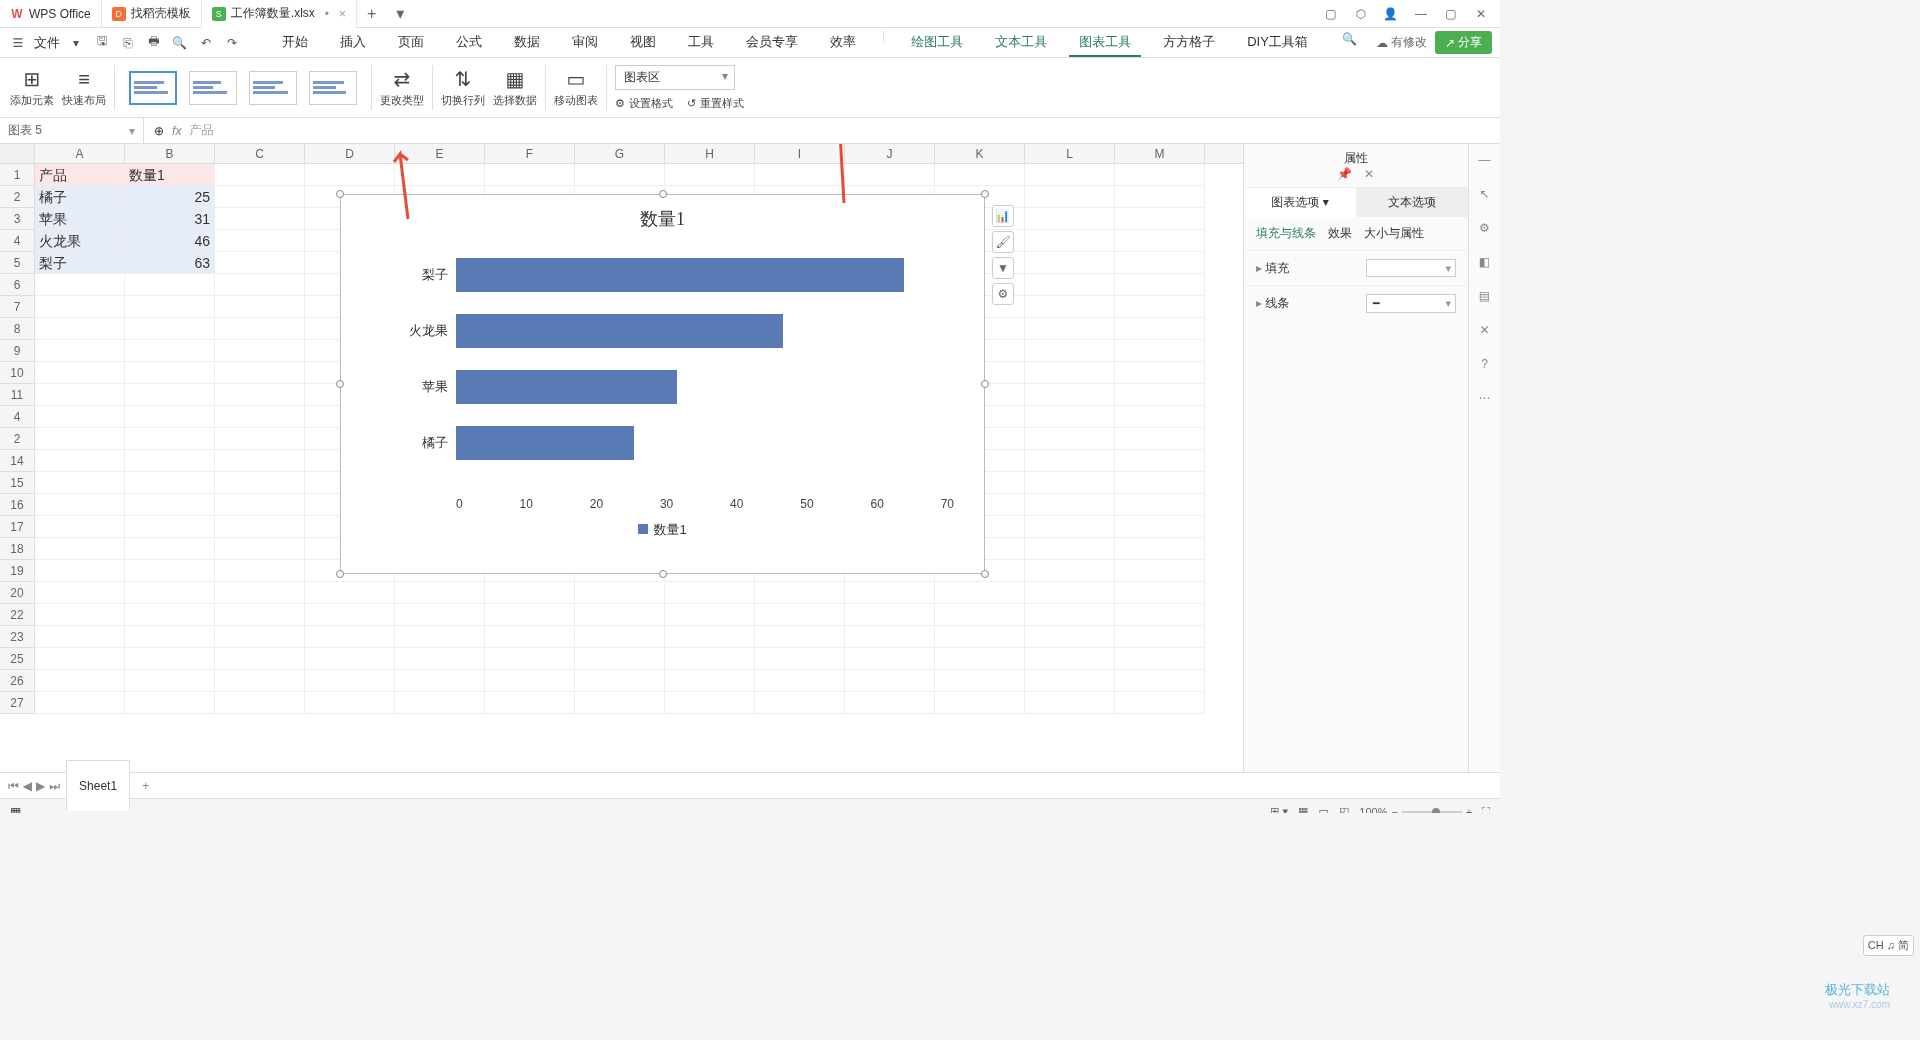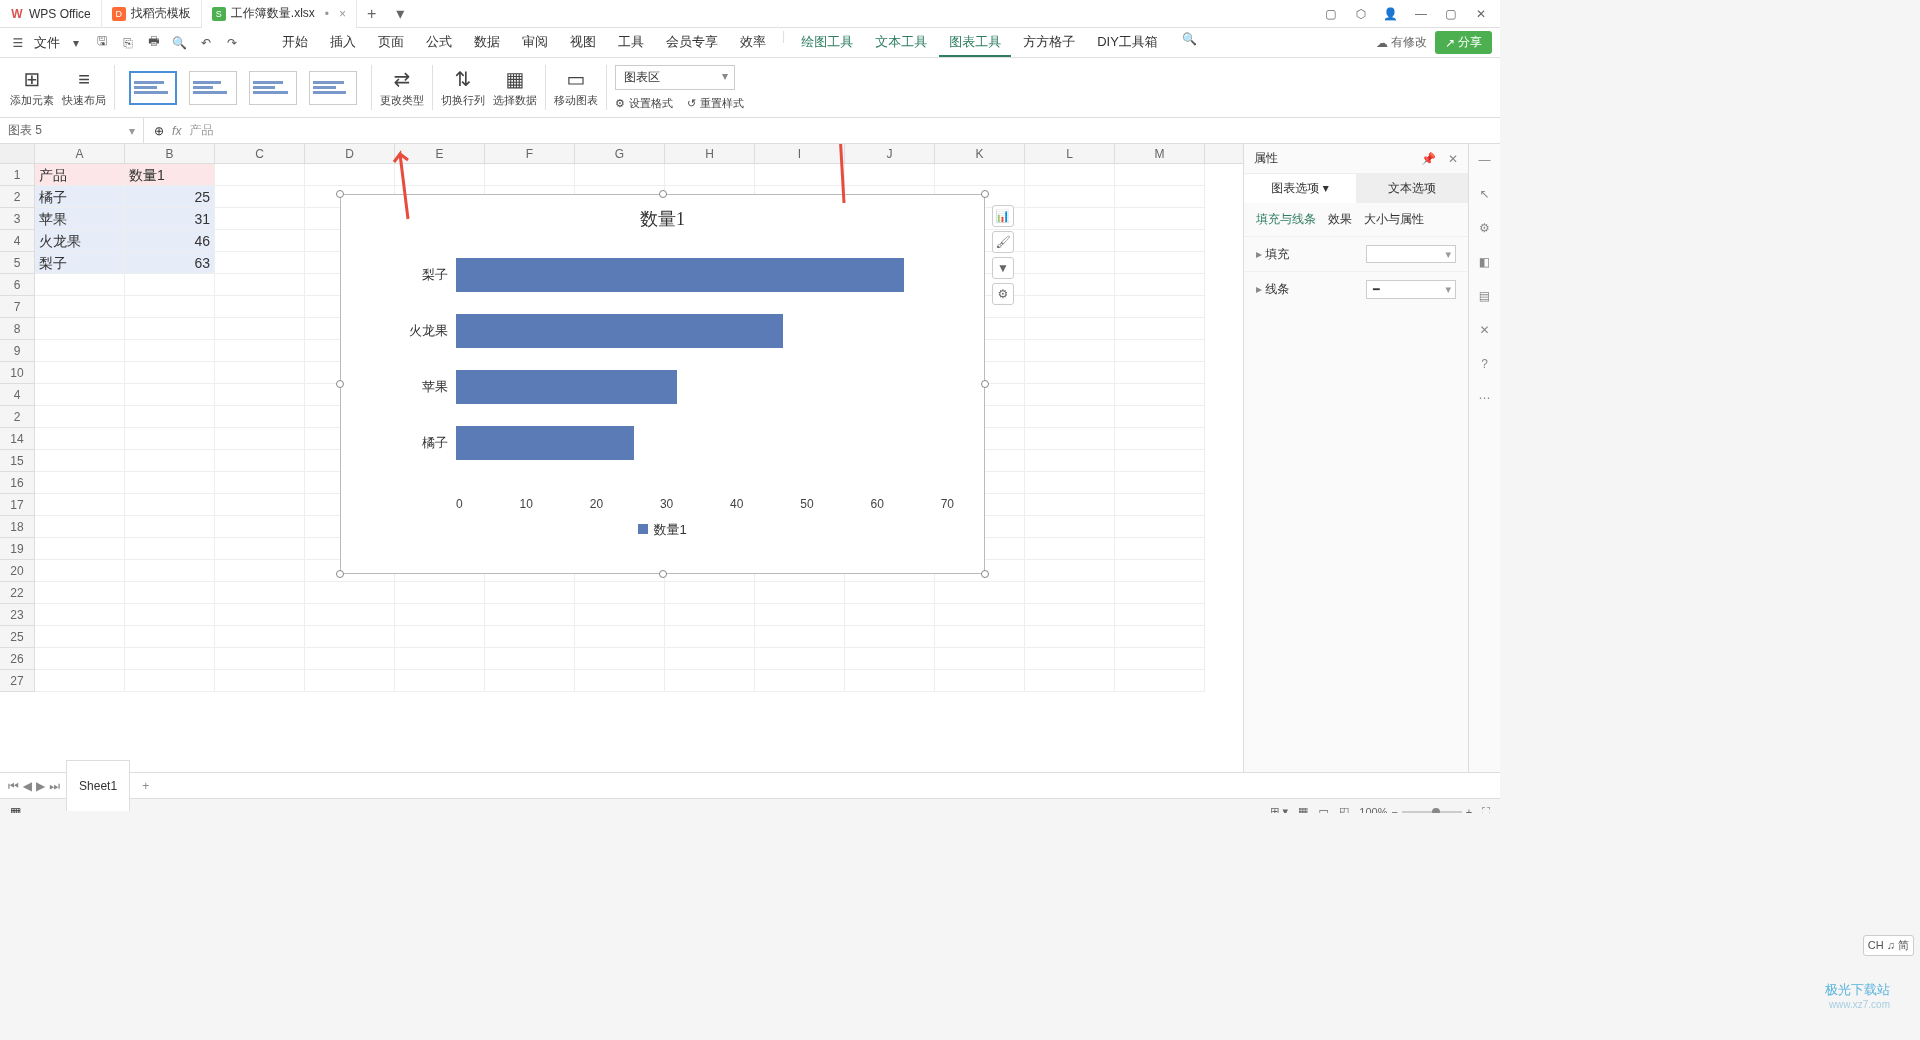--- a/index.html
+++ b/index.html
@@ -16,21 +16,21 @@
 .tab-close { color: #999; margin-left: 5px; }
 .tab-add { padding: 0 10px; color: #666; font-size: 16px; }
 .titlebar-right { margin-left: auto; display: flex; align-items: center; gap: 12px; padding-right: 10px; }
 .win-btn { width: 18px; height: 18px; display: flex; align-items: center; justify-content: center; color: #666; }
 
 
 .menubar { height: 30px; background: #fff; display: flex; align-items: center; padding: 0 8px; border-bottom: 1px solid #e0e0e0; }
 .menu-left { display: flex; align-items: center; gap: 6px; }
 .menu-file { display: flex; align-items: center; gap: 3px; font-size: 13px; }
 .qat-btn { width: 20px; height: 20px; display: flex; align-items: center; justify-content: center; color: #555; }
-.ribbon-tabs { display: flex; margin-left: 30px; gap: 2px; }
+.ribbon-tabs { display: flex; margin-left: 30px; gap: 12px; }
 .ribbon-tab { padding: 4px 10px; font-size: 13px; color: #333; cursor: pointer; }
 .ribbon-tab.tool { color: #2e7d5f; }
 .ribbon-tab.active { color: #2e7d5f; border-bottom: 2px solid #2e7d5f; font-weight: 500; }
 .menubar-right { margin-left: auto; display: flex; align-items: center; gap: 8px; }
 .modify-btn { display: flex; align-items: center; gap: 3px; color: #666; }
 .share-btn { background: #4caf50; color: #fff; padding: 3px 10px; border-radius: 3px; display: flex; align-items: center; gap: 3px; }
 
 
 .ribbon { height: 60px; background: #fff; display: flex; align-items: center; padding: 0 10px; border-bottom: 1px solid #ddd; gap: 8px; }
 .ribbon-group { display: flex; flex-direction: column; align-items: center; gap: 2px; padding: 0 6px; }
@@ -82,21 +82,21 @@
 .bar-track { flex: 1; position: relative; height: 34px; }
 .bar-fill { height: 100%; background: #5a7bb5; }
 .x-axis { display: flex; padding-left: 115px; padding-right: 30px; justify-content: space-between; font-size: 12px; color: #444; }
 .legend { text-align: center; padding: 10px 0; font-size: 13px; }
 .legend-sq { display: inline-block; width: 10px; height: 10px; background: #5a7bb5; margin-right: 5px; }
 .chart-side-btns { position: absolute; right: -30px; top: 10px; display: flex; flex-direction: column; gap: 4px; }
 .chart-side-btn { width: 22px; height: 22px; border: 1px solid #ccc; background: #fff; border-radius: 3px; display: flex; align-items: center; justify-content: center; font-size: 12px; color: #666; }
 
 
 .right-panel { width: 225px; border-left: 1px solid #ddd; background: #fafafa; display: flex; flex-direction: column; }
-.panel-header { display: flex; align-items: center; justify-content: space-between; padding: 6px 10px; border-bottom: 1px solid #eee; }
+.panel-header { display: flex; align-items: center; justify-content: space-between; padding: 6px 10px; border-bottom: 1px solid #eee; flex-direction: column; }
 .panel-close { color: #888; }
 .panel-tabs { display: flex; }
 .panel-tab { flex: 1; text-align: center; padding: 6px; background: #eee; font-size: 12px; cursor: pointer; }
 .panel-tab.active { background: #fff; }
 .panel-sub { display: flex; gap: 12px; padding: 8px 12px; font-size: 12px; }
 .panel-sub span.active { color: #2e7d5f; }
 .panel-row { display: flex; align-items: center; justify-content: space-between; padding: 8px 12px; border-top: 1px solid #f0f0f0; font-size: 12px; }
 .panel-row .pr-label::before { content: "▸ "; color: #888; }
 .panel-select { width: 90px; border: 1px solid #ccc; padding: 2px 18px 2px 6px; font-size: 11px; position: relative; background: #fff; }
 .panel-select::after { content: "▾"; position: absolute; right: 4px; color: #999; }
@@ -428,20 +428,36 @@
           <div class="cell"></div>
           <div class="cell"></div>
           <div class="cell"></div>
           <div class="cell"></div>
           <div class="cell"></div>
           <div class="cell"></div>
           <div class="cell"></div>
         </div>
         <div class="row">
           <div class="row-h">10</div>
+          <div class="cell"></div>
+          <div class="cell"></div>
+          <div class="cell"></div>
+          <div class="cell"></div>
+          <div class="cell"></div>
+          <div class="cell"></div>
+          <div class="cell"></div>
+          <div class="cell"></div>
+          <div class="cell"></div>
+          <div class="cell"></div>
+          <div class="cell"></div>
+          <div class="cell"></div>
+          <div class="cell"></div>
+        </div>
+        <div class="row">
+          <div class="row-h">11</div>
           <div class="cell"></div>
           <div class="cell"></div>
           <div class="cell"></div>
           <div class="cell"></div>
           <div class="cell"></div>
           <div class="cell"></div>
           <div class="cell"></div>
           <div class="cell"></div>
           <div class="cell"></div>
           <div class="cell"></div>

